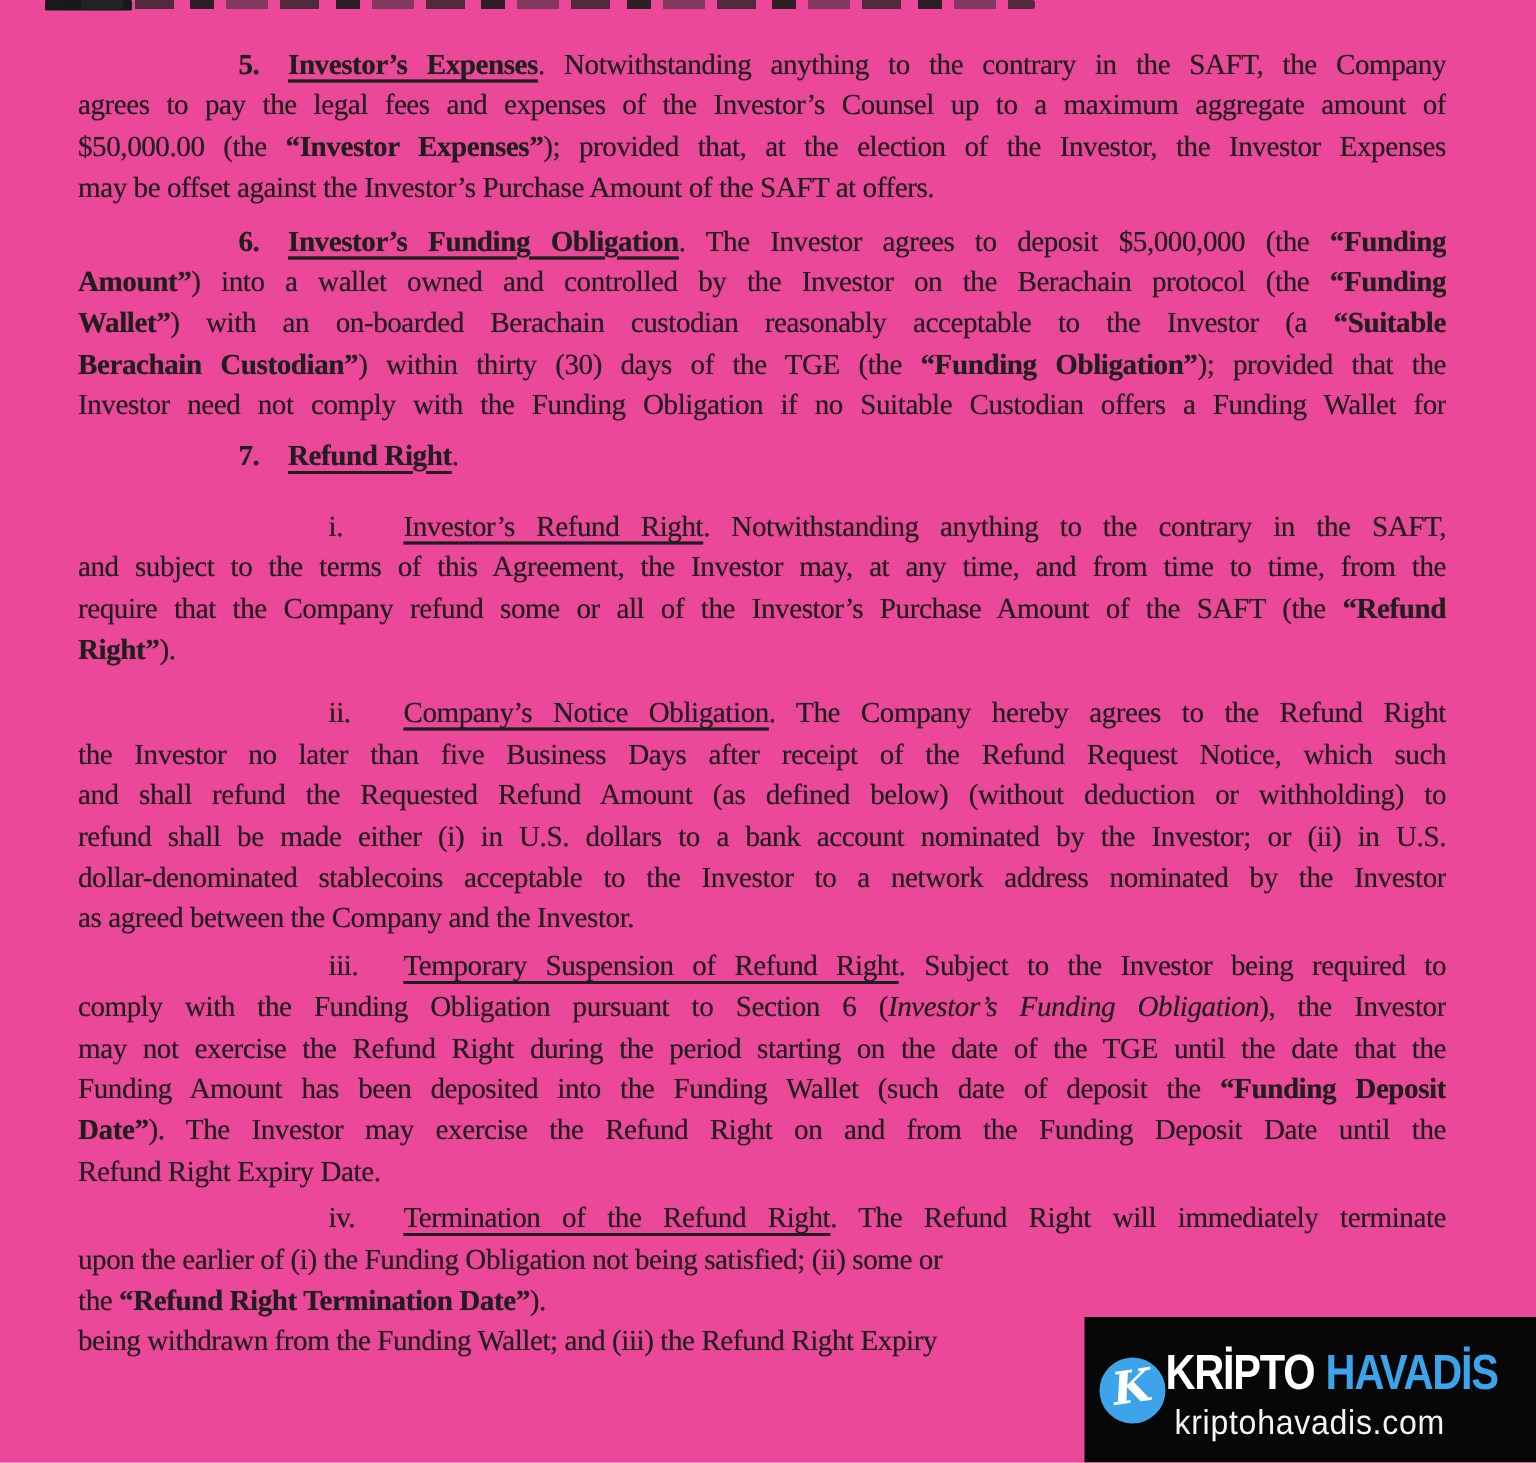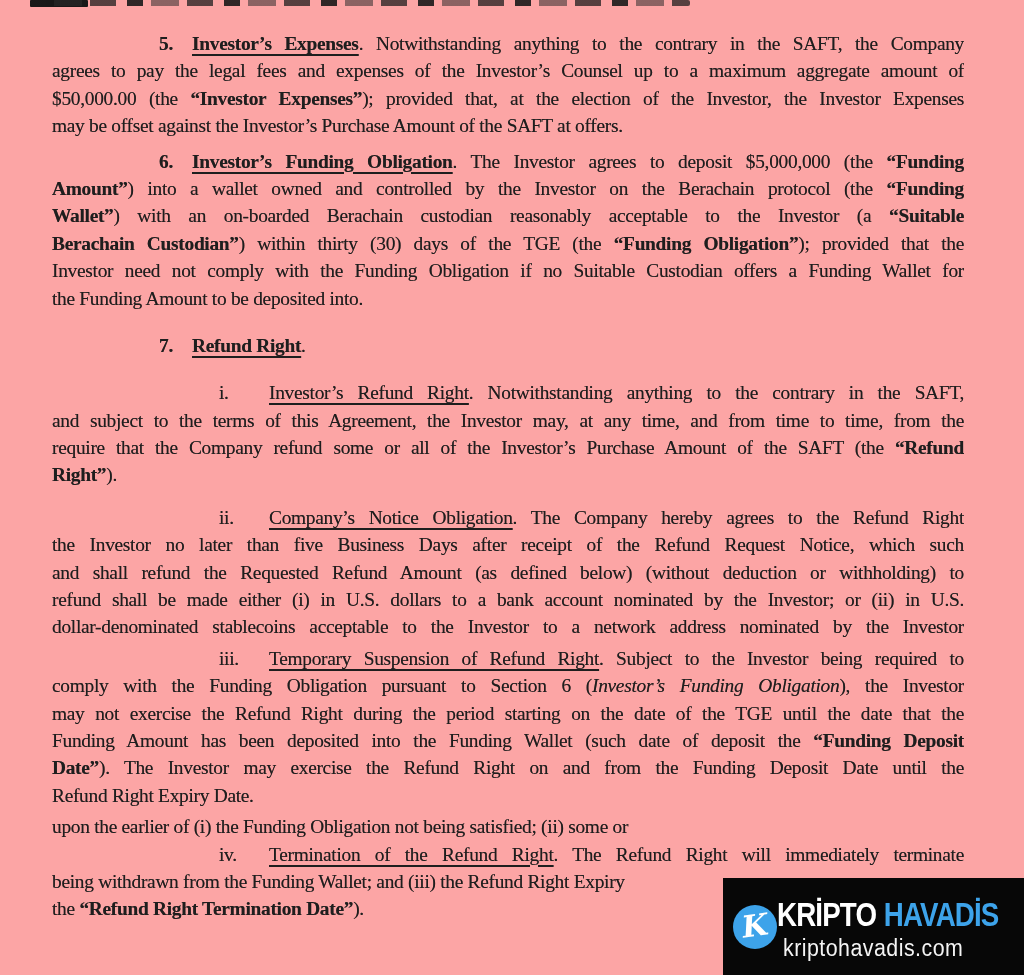--- a/index.html
+++ b/index.html
@@ -5,35 +5,35 @@
   html,body{margin:0;padding:0;}
   body{
     width:1024px;height:975px;
     background:#f6f6f4;
     font-family:"Liberation Serif", serif;
     position:relative;
     overflow:hidden;
   }
   .page{
     position:absolute;inset:0;
-    background:#fca5a5;
+    background:#ec4899;
     color:#1e1e1e;
   }
   .doc{
     position:absolute;
     left:52px;top:30px;
     width:912px;
     font-size:19.4px;
     line-height:27.4px;
     letter-spacing:-0.015em;
     text-shadow:0 0 0.5px rgba(20,20,20,.55);
   }
   .paragraph{margin:0;}
   .paragraph.mb8{margin-bottom:8px;}
-  .paragraph.mb7{margin-bottom:20px;}
+  .paragraph.mb7{margin-bottom:6px;}
   .paragraph.mb20{margin-bottom:20px;}
   .paragraph.mb15{margin-bottom:15px;}
   .paragraph.mb4{margin-bottom:4px;}
   .line{
     height:27.4px;
     overflow:hidden;
     text-align:justify;
     white-space:normal;
   }
   .line.j::after{content:"";display:inline-block;width:100%;height:0;}
@@ -112,51 +112,51 @@
         <div class="line j"><span>agrees to pay the legal fees and expenses of the Investor’s Counsel up to a maximum aggregate amount of</span></div>
         <div class="line j"><span>$50,000.00 (the </span><span class="b">“Investor Expenses”</span><span>); provided that, at the election of the Investor, the Investor Expenses</span></div>
         <div class="line"><span>may be offset against the Investor’s Purchase Amount of the SAFT at offers.</span></div>
       </div>
       <div class="paragraph mb7">
         <div class="line j"><span class="gap" style="width: 107px;"></span><span class="num b" style="width: 33px;">6.</span><span class="b u">Investor’s Funding Obligation</span><span>. The Investor agrees to deposit $5,000,000 (the </span><span class="b">“Funding</span></div>
         <div class="line j"><span class="b">Amount”</span><span>) into a wallet owned and controlled by the Investor on the Berachain protocol (the </span><span class="b">“Funding</span></div>
         <div class="line j"><span class="b">Wallet”</span><span>) with an on-boarded Berachain custodian reasonably acceptable to the Investor (a </span><span class="b">“Suitable</span></div>
         <div class="line j"><span class="b">Berachain Custodian”</span><span>) within thirty (30) days of the TGE (the </span><span class="b">“Funding Obligation”</span><span>); provided that the</span></div>
         <div class="line j"><span>Investor need not comply with the Funding Obligation if no Suitable Custodian offers a Funding Wallet for</span></div>
-        <div class="line"><span>the Funding Amount to be deposited into.</span></div>
       </div>
       <div class="paragraph mb20">
         <div class="line"><span class="gap" style="width: 107px;"></span><span class="num b" style="width: 33px;">7.</span><span class="b u">Refund Right</span><span>.</span></div>
       </div>
       <div class="paragraph mb15">
         <div class="line j"><span class="gap" style="width: 167px;"></span><span class="num" style="width: 50px;">i.</span><span class="u">Investor’s Refund Right</span><span>. Notwithstanding anything to the contrary in the SAFT,</span></div>
         <div class="line j"><span>and subject to the terms of this Agreement, the Investor may, at any time, and from time to time, from the</span></div>
         <div class="line j"><span>require that the Company refund some or all of the Investor’s Purchase Amount of the SAFT (the </span><span class="b">“Refund</span></div>
         <div class="line"><span class="b">Right”</span><span>).</span></div>
       </div>
       <div class="paragraph mb4">
         <div class="line j"><span class="gap" style="width: 167px;"></span><span class="num" style="width: 50px;">ii.</span><span class="u">Company’s Notice Obligation</span><span>. The Company hereby agrees to the Refund Right</span></div>
         <div class="line j"><span>the Investor no later than five Business Days after receipt of the Refund Request Notice, which such</span></div>
         <div class="line j"><span>and shall refund the Requested Refund Amount (as defined below) (without deduction or withholding) to</span></div>
         <div class="line j"><span>refund shall be made either (i) in U.S. dollars to a bank account nominated by the Investor; or (ii) in U.S.</span></div>
         <div class="line j"><span>dollar-denominated stablecoins acceptable to the Investor to a network address nominated by the Investor</span></div>
+        <div class="line"><span>as agreed between the Company and the Investor.</span></div>
       </div>
       <div class="paragraph mb4">
         <div class="line j"><span class="gap" style="width: 167px;"></span><span class="num" style="width: 50px;">iii.</span><span class="u">Temporary Suspension of Refund Right</span><span>. Subject to the Investor being required to</span></div>
         <div class="line j"><span>comply with the Funding Obligation pursuant to Section 6 (</span><span class="i">Investor’s Funding Obligation</span><span>), the Investor</span></div>
         <div class="line j"><span>may not exercise the Refund Right during the period starting on the date of the TGE until the date that the</span></div>
         <div class="line j"><span>Funding Amount has been deposited into the Funding Wallet (such date of deposit the </span><span class="b">“Funding Deposit</span></div>
         <div class="line j"><span class="b">Date”</span><span>). The Investor may exercise the Refund Right on and from the Funding Deposit Date until the</span></div>
         <div class="line"><span>Refund Right Expiry Date.</span></div>
       </div>
       <div class="paragraph">
+        <div class="line j"><span class="gap" style="width: 167px;"></span><span class="num" style="width: 50px;">iv.</span><span class="u">Termination of the Refund Right</span><span>. The Refund Right will immediately terminate</span></div>
         <div class="line"><span>upon the earlier of (i) the Funding Obligation not being satisfied; (ii) some or</span></div>
-        <div class="line j"><span class="gap" style="width: 167px;"></span><span class="num" style="width: 50px;">iv.</span><span class="u">Termination of the Refund Right</span><span>. The Refund Right will immediately terminate</span></div>
+        <div class="line"><span>the </span><span class="b">“Refund Right Termination Date”</span><span>).</span></div>
         <div class="line"><span>being withdrawn from the Funding Wallet; and (iii) the Refund Right Expiry</span></div>
-        <div class="line"><span>the </span><span class="b">“Refund Right Termination Date”</span><span>).</span></div>
       </div>
     </div>
 
   <div class="watermark">
     <div class="wm-icon">
       <span class="wm-k">K</span>
     </div>
     <div class="wm-wordmark">
       <span class="wm-kripto">KRİPTO</span><span class="wm-havadis">HAVADİS</span>
     </div>

